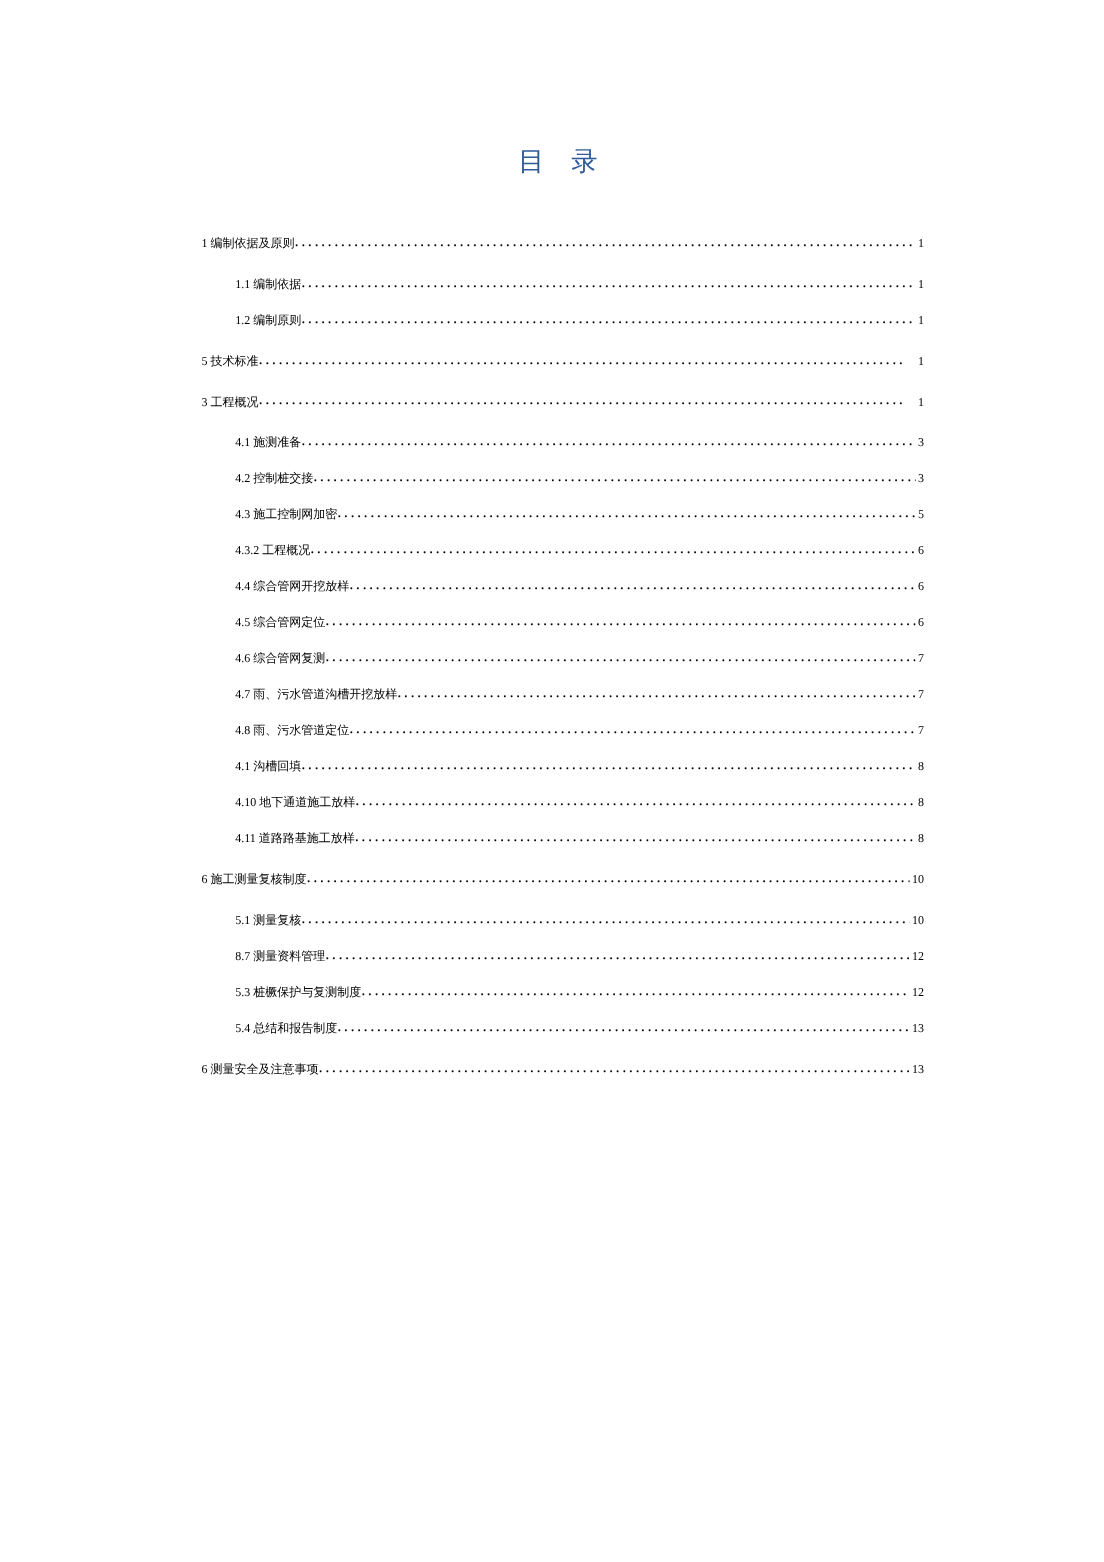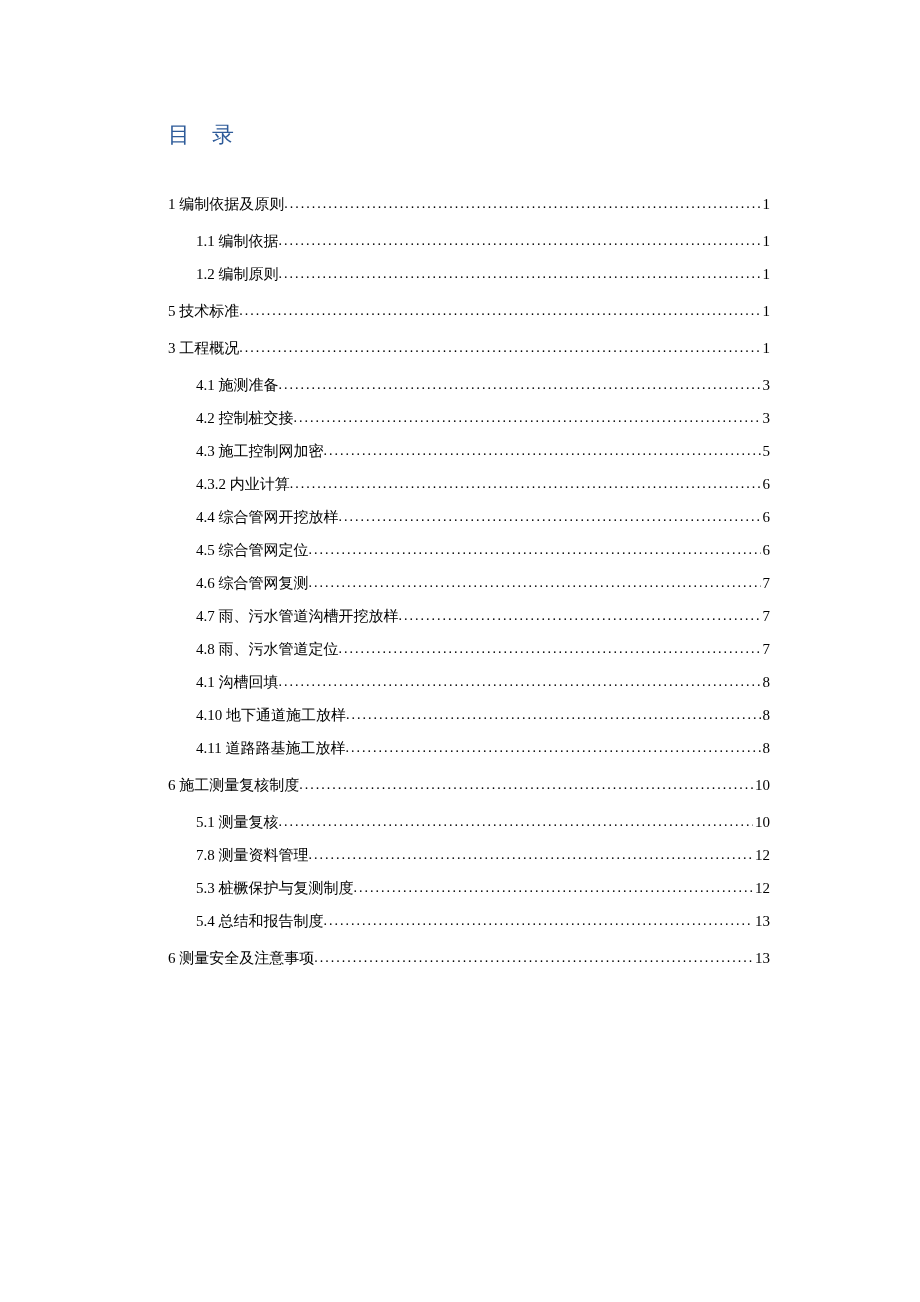--- a/index.html
+++ b/index.html
@@ -11,37 +11,36 @@
       background: #ffffff;
       width: 920px;
       height: 1302px;
       font-family: "SimSun", "宋体", serif;
       position: relative;
     }
     .page {
       padding: 120px 150px 0 168px;
     }
     .toc-title {
-      text-align: left;
+      text-align: center;
       font-size: 22px;
       color: #2e5b99;
       font-weight: normal;
       letter-spacing: 8px;
       margin-bottom: 45px;
       font-family: "SimHei", "黑体", sans-serif;
     }
     .toc-entry {
       display: flex;
       align-items: baseline;
-      font-size: 15px;
+      font-size: 10px;
       color: #000000;
       margin-bottom: 14px;
       white-space: nowrap;
       overflow: hidden;
-      text-align: center;
     }
     .toc-entry.level-1 {
       margin-top: 18px;
       margin-bottom: 18px;
     }
     .toc-entry.level-1:first-of-type {
       margin-top: 0;
     }
     .toc-entry.level-2 {
       padding-left: 28px;
@@ -115,21 +114,21 @@
     <span class="toc-page">3</span>
   </div>
 
   <div class="toc-entry level-2">
     <span class="toc-label">4.3  施工控制网加密 </span>
     <span class="toc-dots"></span>
     <span class="toc-page">5</span>
   </div>
 
   <div class="toc-entry level-2">
-    <span class="toc-label">4.3.2 内业计算</span>
+    <span class="toc-label">4.3.2 工程概况</span>
     <span class="toc-dots"></span>
     <span class="toc-page">6</span>
   </div>
 
   <div class="toc-entry level-2">
     <span class="toc-label">4.4 综合管网开挖放样</span>
     <span class="toc-dots"></span>
     <span class="toc-page">6</span>
   </div>
 
@@ -182,21 +181,21 @@
     <span class="toc-page">10</span>
   </div>
 
   <div class="toc-entry level-2">
     <span class="toc-label">5.1 测量复核</span>
     <span class="toc-dots"></span>
     <span class="toc-page">10</span>
   </div>
 
   <div class="toc-entry level-2">
-    <span class="toc-label">7.8 测量资料管理</span>
+    <span class="toc-label">8.7 测量资料管理</span>
     <span class="toc-dots"></span>
     <span class="toc-page">12</span>
   </div>
 
   <div class="toc-entry level-2">
     <span class="toc-label">5.3 桩橛保护与复测制度</span>
     <span class="toc-dots"></span>
     <span class="toc-page">12</span>
   </div>
 

